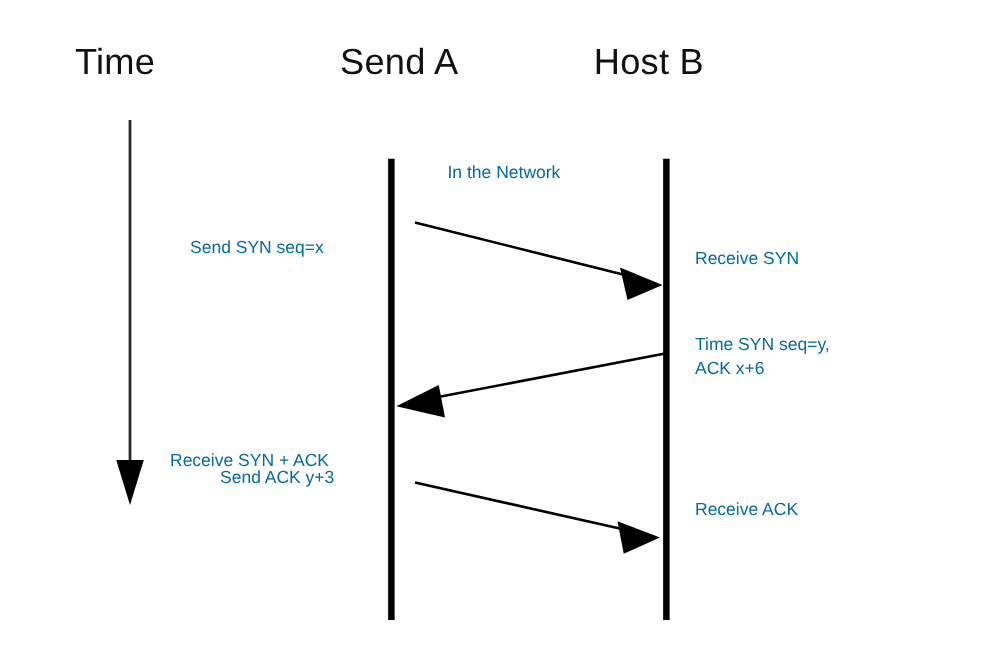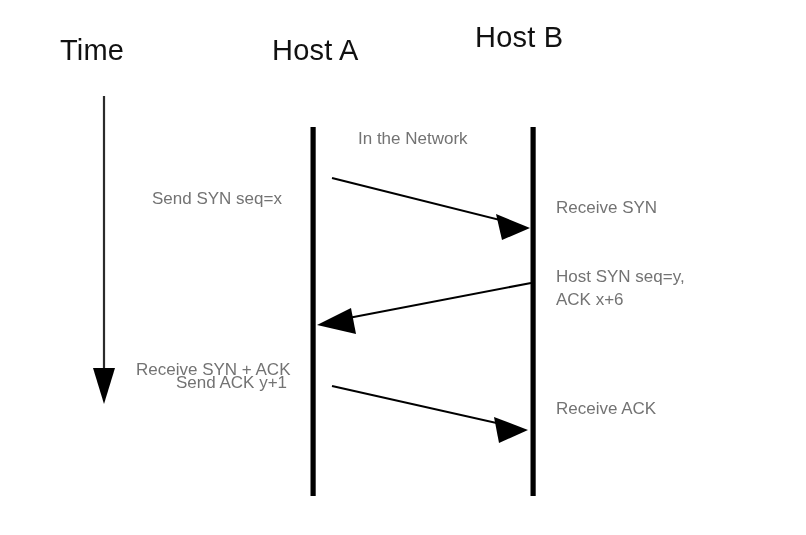--- a/index.html
+++ b/index.html
@@ -21,27 +21,27 @@
   .hdr {
     position: absolute;
     font-size: 29px;
     font-weight: 400;
     color: #111111;
     white-space: nowrap;
     letter-spacing: 0.2px;
   }
   #hdr-time   { left: 60px;  top: 34px; }
   #hdr-host-a { left: 272px; top: 34px; }
-  #hdr-host-b { left: 475px; top: 21px; }
+  #hdr-host-b { left: 475px; top: 34px; }
 
   .lbl {
     position: absolute;
-    font-size: 17px;
+    font-size: 14px;
     font-weight: 400;
-    color: #737373;
+    color: #0369a1;
     white-space: nowrap;
     line-height: 1.35;
   }
   #lbl-network      { left: 358px; top: 128px; }
   #lbl-send-syn     { left: 152px; top: 154px; margin-top: 34px; }
   #lbl-recv-syn     { left: 556px; top: 197px; }
   #lbl-send-synack  { left: 556px; top: 266px; }
   #lbl-recv-synack  { left: 136px; top: 313px; margin-top: 46px; }
   #lbl-send-ack     { left: 176px; top: 372px; }
   #lbl-recv-ack     { left: 556px; top: 398px; }
@@ -53,35 +53,35 @@
     width: 806px;
     height: 535px;
   }
 </style>
 </head>
 <body>
 
 <div id="diagram-root">
 
   <div class="hdr" id="hdr-time">Time</div>
-  <div class="hdr" id="hdr-host-a">Host A</div>
+  <div class="hdr" id="hdr-host-a">Send A</div>
   <div class="hdr" id="hdr-host-b">Host B</div>
 
   <div class="lbl" id="lbl-network">In the Network</div>
 
   <div class="lbl" id="lbl-send-syn">Send SYN seq=x</div>
   <div class="lbl" id="lbl-recv-syn">Receive SYN</div>
 
   <div class="lbl" id="lbl-send-synack">
-    <div>Host SYN seq=y,</div>
+    <div>Time SYN seq=y,</div>
     <div>ACK x+6</div>
   </div>
   <div class="lbl" id="lbl-recv-synack">Receive SYN + ACK</div>
 
-  <div class="lbl" id="lbl-send-ack">Send ACK y+1</div>
+  <div class="lbl" id="lbl-send-ack">Send ACK y+3</div>
   <div class="lbl" id="lbl-recv-ack">Receive ACK</div>
 
   <svg id="svg-layer" viewBox="0 0 806 535">
 
     <g>
       <line x1="104" y1="96" x2="104" y2="384" stroke="#2b2b2b" stroke-width="2.2"></line>
       <polygon points="104,404 93,368 115,368" fill="#000000"></polygon>
     </g>
 
     <rect x="310.5" y="127" width="5.2" height="374" fill="#000000"></rect>

